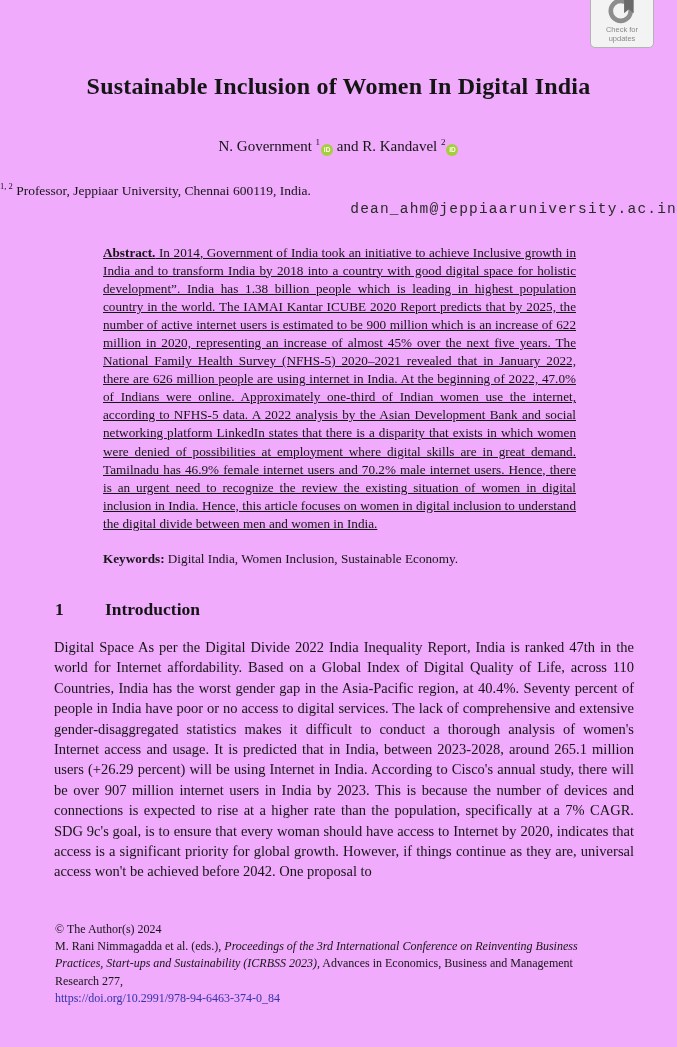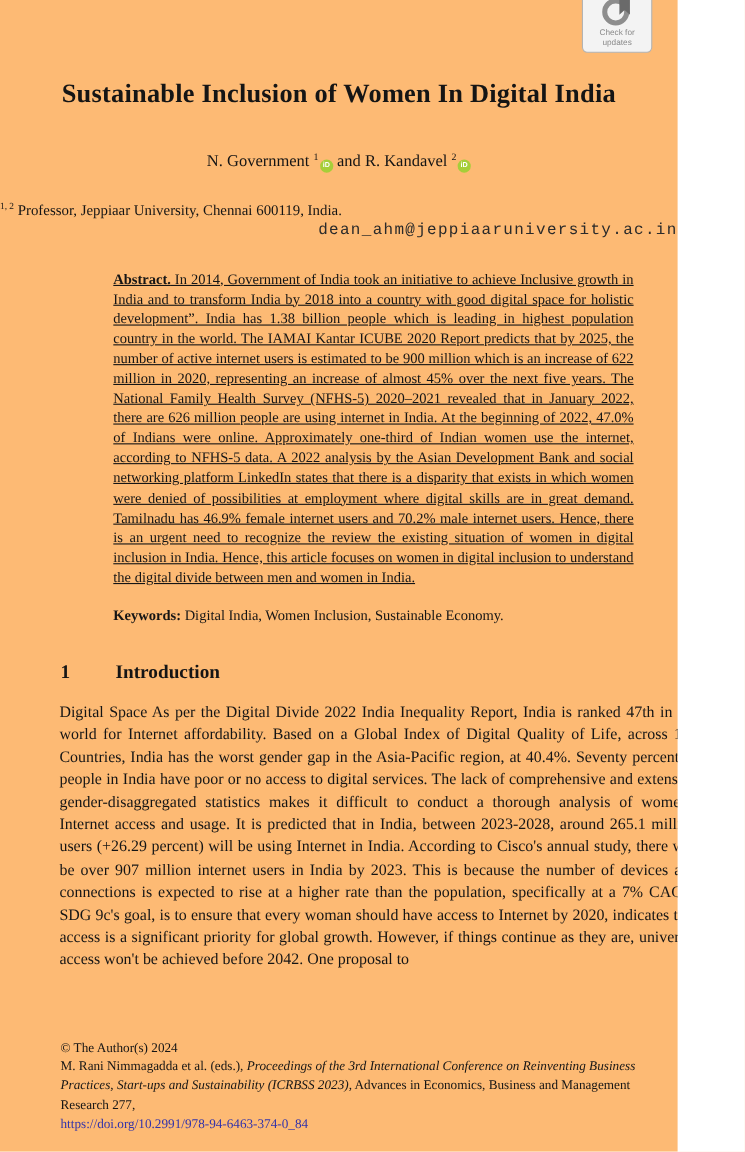--- a/index.html
+++ b/index.html
@@ -1,19 +1,19 @@
 <!DOCTYPE html>
 <html style="--link: #3333aa; --orcid: #a6ce39;"><head>
 <meta charset="utf-8">
 <style>
   html,body { margin:0; padding:0; background:#fff; }
   .page {
     position:relative;
-    width:616px; height:1047px;
-    background:#fdba74;
+    width:677px; height:1047px;
+    background:#f0abfc;
     overflow:hidden;
     font-family:"Liberation Serif", serif;
     color:#151515;
     box-sizing:border-box;
   }
 
   
   .badge {
     position:absolute; top:-14px; right:23px;
     width:64px; height:62px;
@@ -102,21 +102,21 @@
   .body-par {
     width:580px;
     margin:17px 0 0 54px;
     font-size:14.5px;
     line-height:20.4px;
     text-align:justify;
   }
 
   .footer {
     position:absolute;
-    left:55px; top:944px;
+    left:55px; top:921px;
     width:563px;
     font-size:12px;
     line-height:17.2px;
     text-align:left;
   }
   .footer .italic { font-style:italic; }
   .doi {
     color:var(--link, #3333aa);
     text-decoration:none;
     cursor:pointer;

